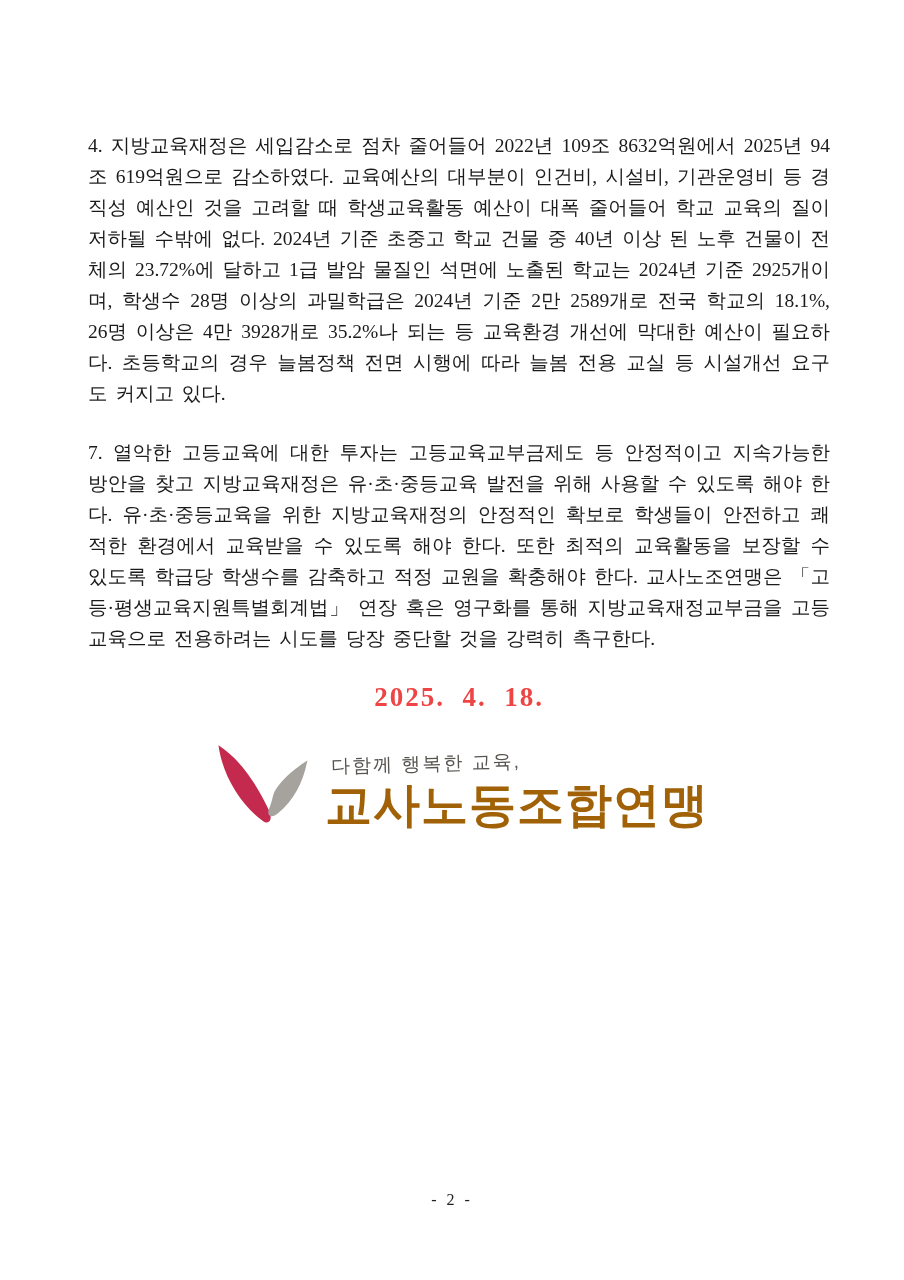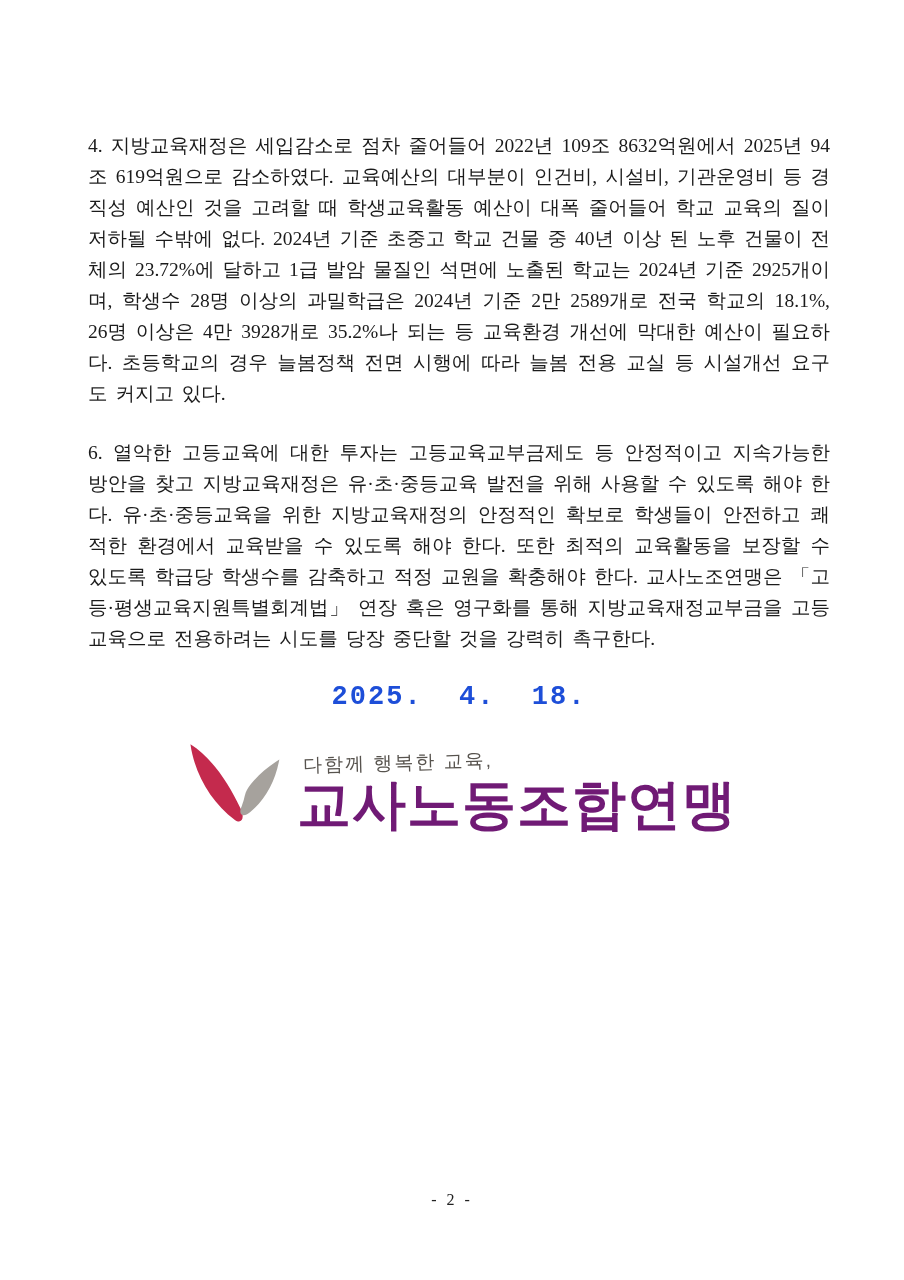--- a/index.html
+++ b/index.html
@@ -28,26 +28,26 @@
     text-align: justify;
     word-spacing: 3px;
     margin: 0 0 28px 0;
   }
   .para.intro {
     text-align: left;
   }
   .doc-date {
     margin-top: 14px;
     text-align: center;
-    font-family: Liberation Mono, monospace;
+    font-family: Liberation Serif, serif;
     font-weight: bold;
     font-size: 27px;
     letter-spacing: 2px;
     white-space: pre;
-    color: #1d4ed8;
+    color: #ef4444;
   }
   .logo {
     margin-top: 28px;
     display: flex;
     justify-content: center;
     align-items: flex-end;
     gap: 12px;
   }
   .logo-mark {
     display: block;
@@ -64,24 +64,24 @@
     font-size: 19px;
     color: #57534e;
     letter-spacing: 2px;
     transform: rotate(-1.5deg);
     margin-left: 6px;
     margin-bottom: 2px;
   }
   .logo-name {
     font-family: "Liberation Sans", "DejaVu Sans", sans-serif;
     font-weight: 800;
-    font-size: 54px;
+    font-size: 47px;
     line-height: 52px;
     letter-spacing: 1px;
-    color: #701a75;
+    color: #a16207;
     white-space: nowrap;
   }
   .footer {
     position: absolute;
     top: 1191px;
     left: 0;
     width: 100%;
     text-align: center;
     font-size: 16px;
     letter-spacing: 3px;
@@ -91,21 +91,21 @@
 </head>
 <body>
 
 <div class="page">
   <div class="content">
 
 
     <p class="para">4. 지방교육재정은 세입감소로 점차 줄어들어 2022년 109조 8632억원에서 2025년 94조 619억원으로 감소하였다. 교육예산의 대부분이 인건비, 시설비, 기관운영비 등 경직성 예산인 것을 고려할 때 학생교육활동 예산이 대폭 줄어들어 학교 교육의 질이 저하될 수밖에 없다. 2024년 기준 초중고 학교 건물 중 40년 이상 된 노후 건물이 전체의 23.72%에 달하고 1급 발암 물질인 석면에 노출된 학교는 2024년 기준 2925개이며, 학생수 28명 이상의 과밀학급은 2024년 기준 2만 2589개로 전국 학교의 18.1%, 26명 이상은 4만 3928개로 35.2%나 되는 등 교육환경 개선에 막대한 예산이 필요하다. 초등학교의 경우 늘봄정책 전면 시행에 따라 늘봄 전용 교실 등 시설개선 요구도 커지고 있다.</p>
 
 
-    <p class="para">6. 열악한 고등교육에 대한 투자는 고등교육교부금제도 등 안정적이고 지속가능한 방안을 찾고 지방교육재정은 유·초·중등교육 발전을 위해 사용할 수 있도록 해야 한다. 유·초·중등교육을 위한 지방교육재정의 안정적인 확보로 학생들이 안전하고 쾌적한 환경에서 교육받을 수 있도록 해야 한다. 또한 최적의 교육활동을 보장할 수 있도록 학급당 학생수를 감축하고 적정 교원을 확충해야 한다. 교사노조연맹은 「고등·평생교육지원특별회계법」 연장 혹은 영구화를 통해 지방교육재정교부금을 고등교육으로 전용하려는 시도를 당장 중단할 것을 강력히 촉구한다.</p>
+    <p class="para">7. 열악한 고등교육에 대한 투자는 고등교육교부금제도 등 안정적이고 지속가능한 방안을 찾고 지방교육재정은 유·초·중등교육 발전을 위해 사용할 수 있도록 해야 한다. 유·초·중등교육을 위한 지방교육재정의 안정적인 확보로 학생들이 안전하고 쾌적한 환경에서 교육받을 수 있도록 해야 한다. 또한 최적의 교육활동을 보장할 수 있도록 학급당 학생수를 감축하고 적정 교원을 확충해야 한다. 교사노조연맹은 「고등·평생교육지원특별회계법」 연장 혹은 영구화를 통해 지방교육재정교부금을 고등교육으로 전용하려는 시도를 당장 중단할 것을 강력히 촉구한다.</p>
 
     <div class="doc-date">2025.  4.  18.</div>
 
     <div class="logo">
       <svg class="logo-mark" width="104" height="88" viewBox="0 0 110 92" aria-hidden="true">
         <path d="M10,4 C14,34 32,66 57,84 C64,89 68,82 63,72 C50,44 32,18 10,4 Z" fill="#c42a4d"></path>
         <path d="M104,20 C100,42 90,62 73,76 C66,82 60,79 64,70 C69,58 66,56 74,46 C83,35 92,28 104,20 Z" fill="#a6a29d"></path>
       </svg>
       <div class="logo-text">
         <div class="logo-slogan">다함께 행복한 교육,</div>

